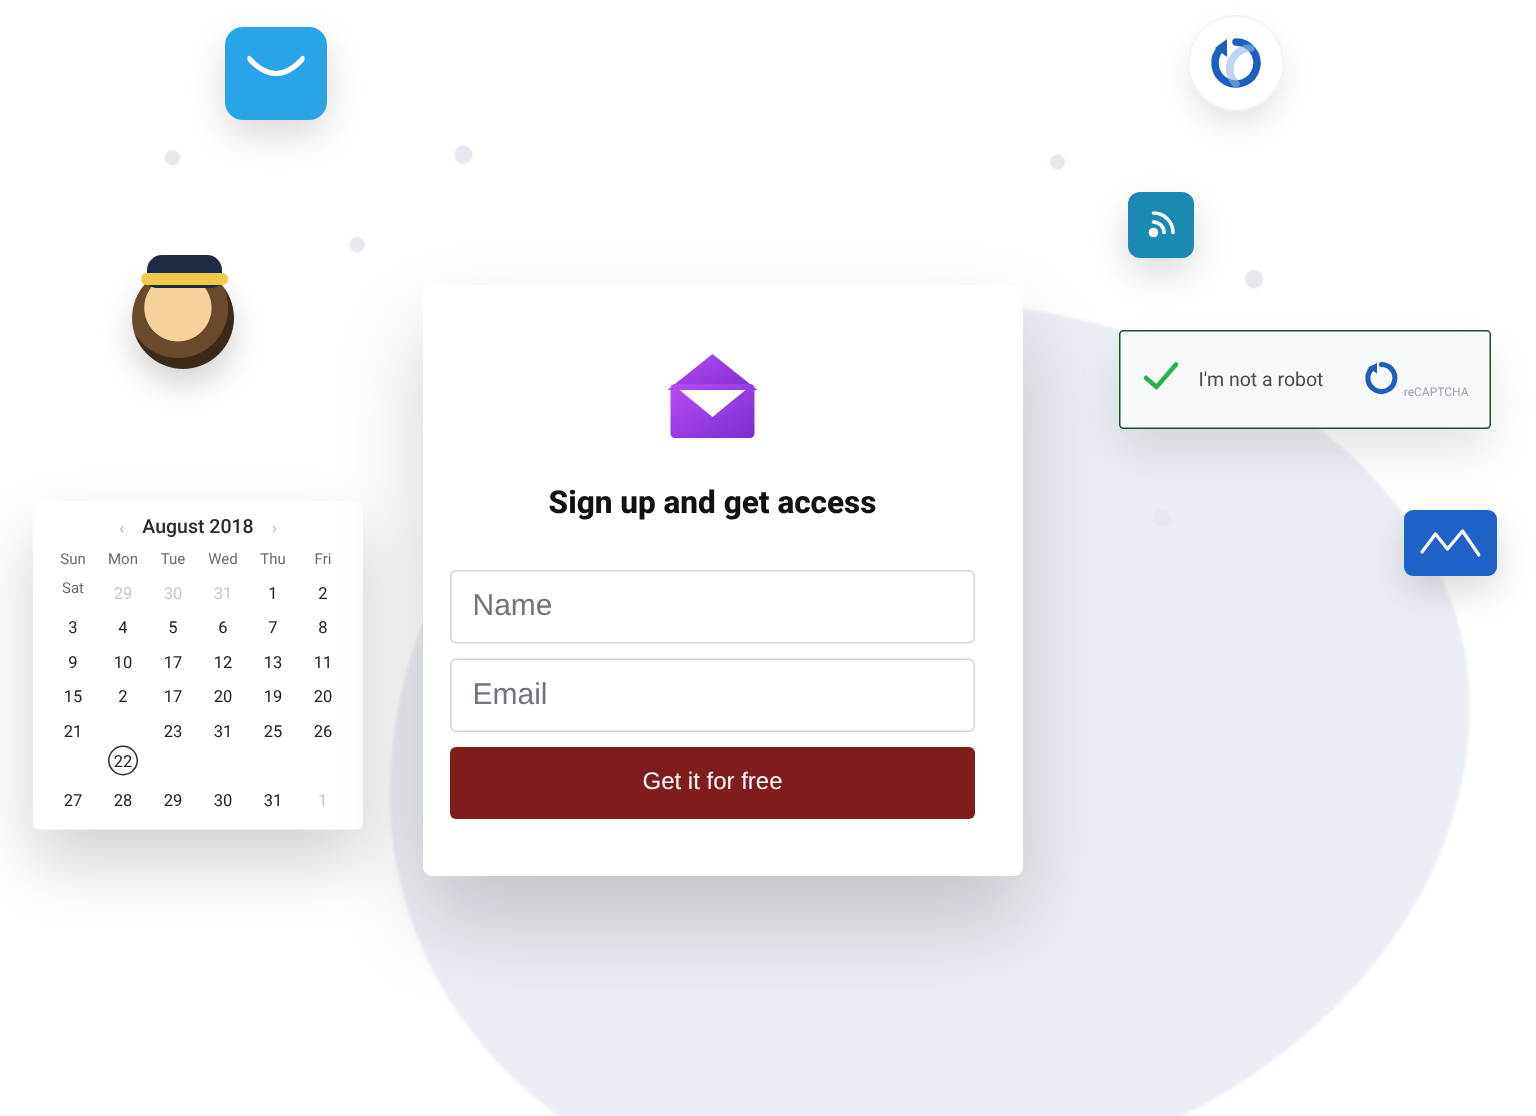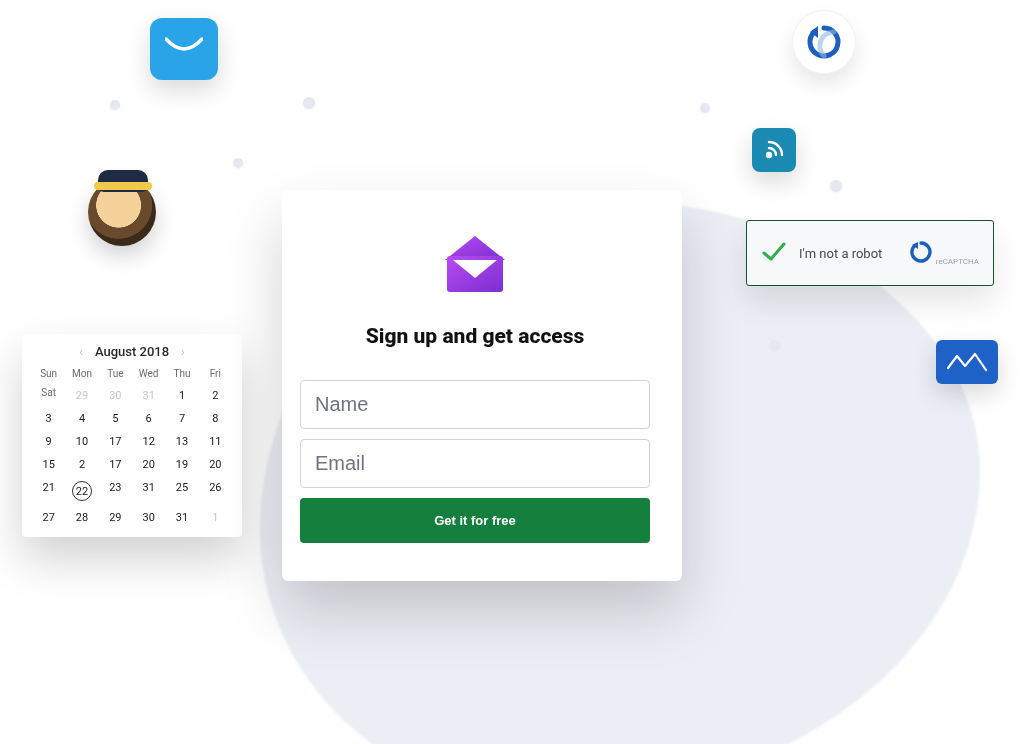--- a/index.html
+++ b/index.html
@@ -75,27 +75,27 @@
     border-radius: 4px;
     padding: 12px 14px;
     font-size: 20px;
     color: #333;
     margin-bottom: 10px;
     outline: none;
   }
   .field::placeholder { color: #6f7480; }
   .cta {
     width: 100%;
-    background: #15803d;
+    background: #7f1d1d;
     color: #fff;
     border: none;
     border-radius: 4px;
     padding: 15px 0;
-    font-size: 13px;
-    font-weight: 700;
+    font-size: 16px;
+    font-weight: 400;
     cursor: pointer;
   }
 
   
   .calendar {
     position: absolute;
     left: 22px;
     top: 334px;
     width: 220px;
     background: #fff;
@@ -126,20 +126,21 @@
   }
   .cal-dow { color: #6b6b6b; font-size: 10px; padding: 3px 0 5px; }
   .cal-day { padding: 5px 0; font-size: 11px; color: #222; }
   .cal-day.mute { color: #c8c8c8; }
   .cal-day.sel span {
     display: inline-flex;
     width: 20px; height: 20px;
     align-items: center; justify-content: center;
     border: 1px solid #333;
     border-radius: 50%;
+    margin-top: 16px;
   }
 
   
   .recap {
     position: absolute;
     right: 30px;
     top: 220px;
     width: 248px;
     height: 66px;
     background: #f7f8fa;

